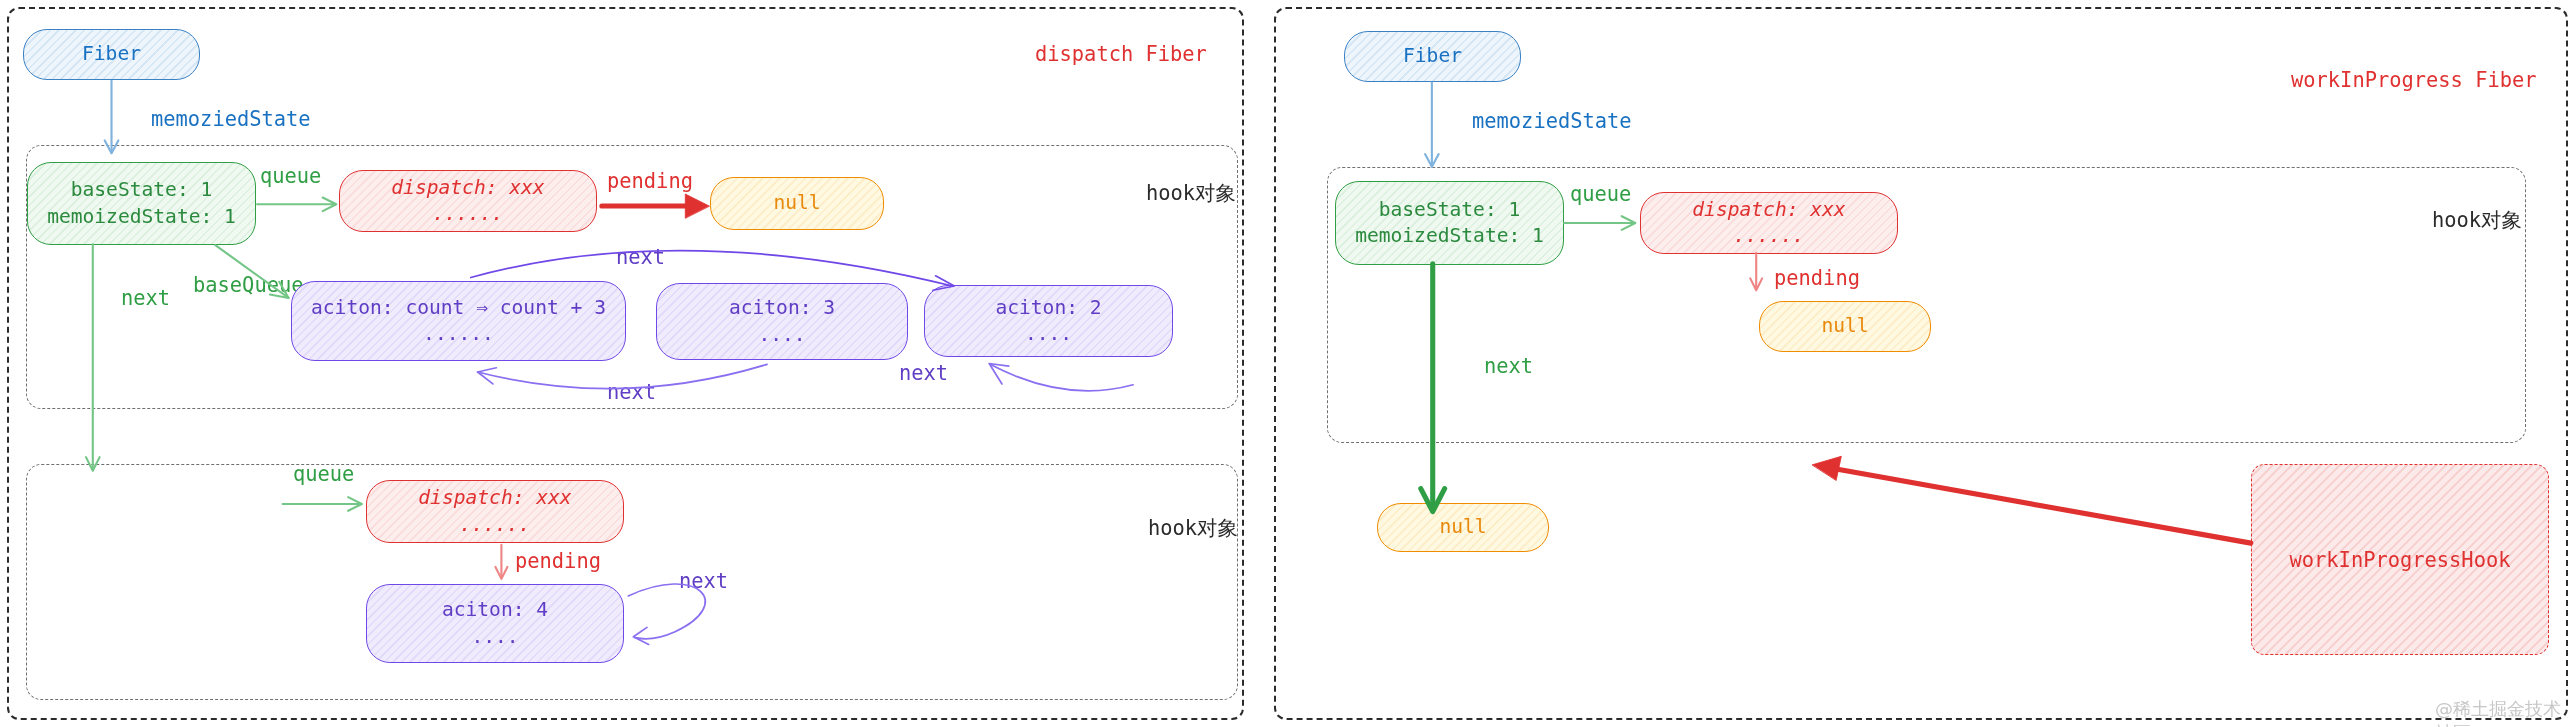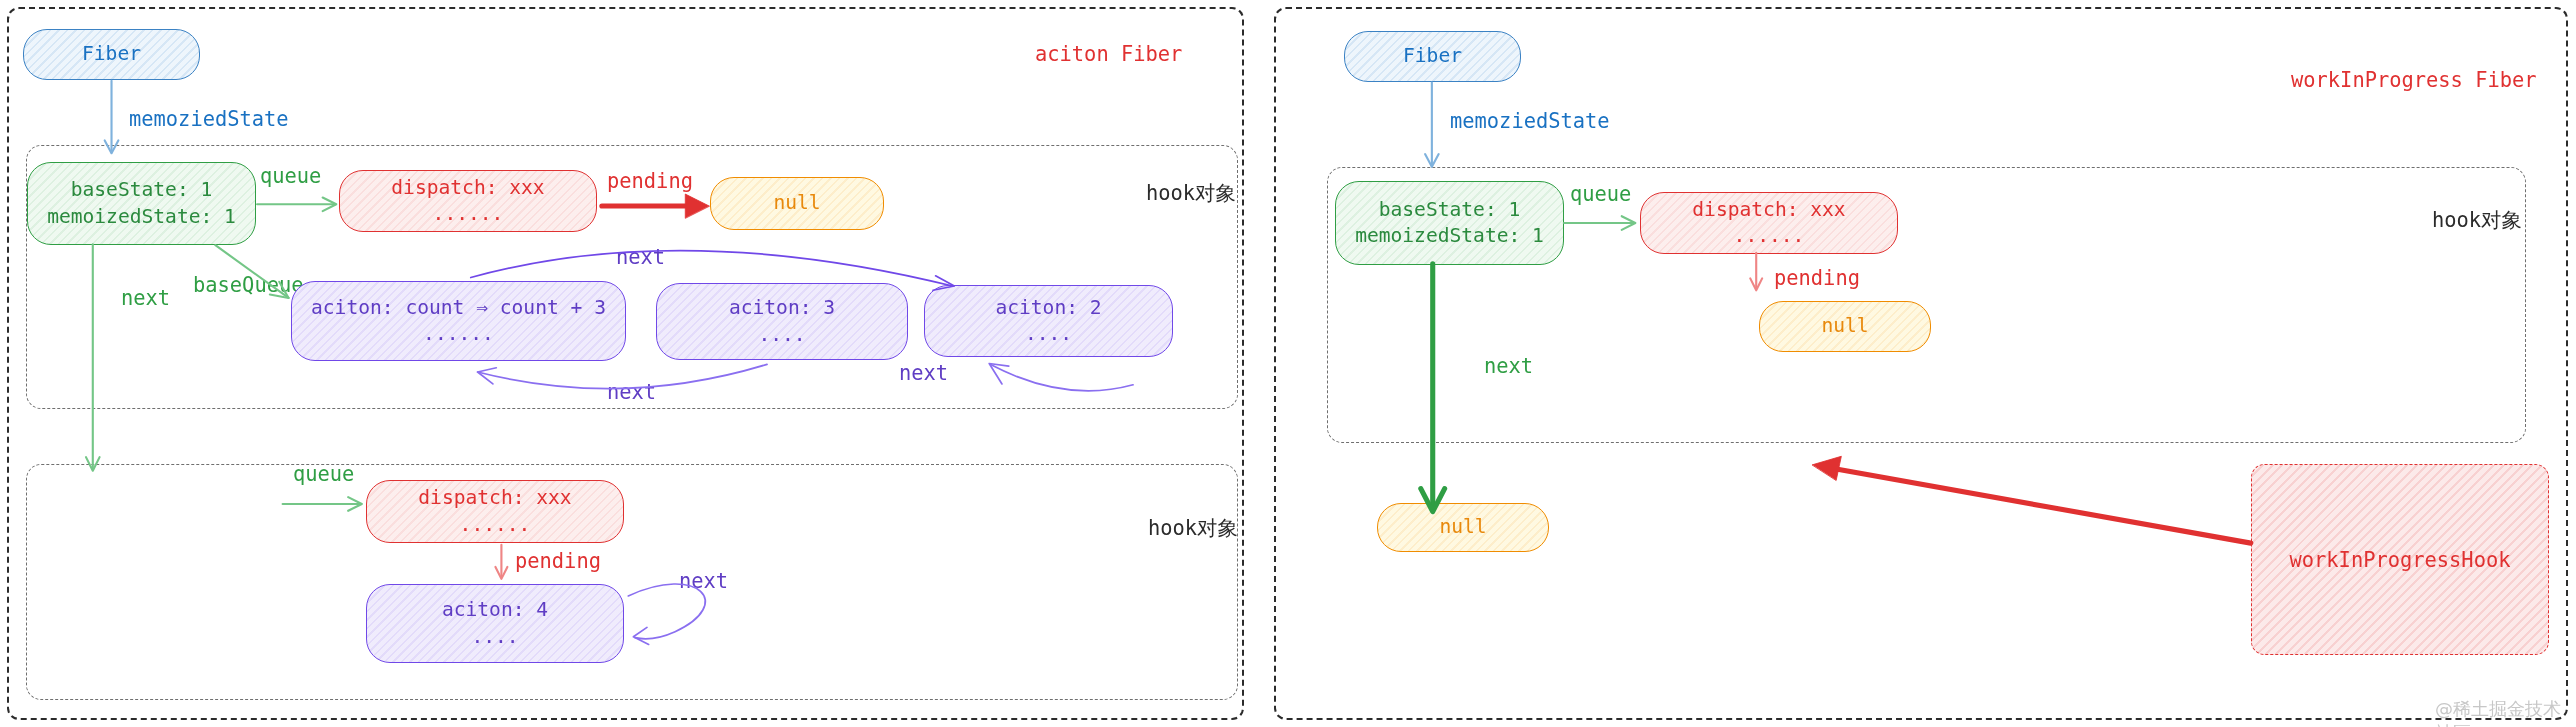--- a/index.html
+++ b/index.html
@@ -10,43 +10,43 @@
   .panel{border:2.6px dashed #2b2b2b;border-radius:12px;background:transparent;}
   .hookbox{border:1.7px dashed #6f6f6f;border-radius:15.3px;}
   
   .ebox{border-radius:24px;display:flex;flex-direction:column;align-items:center;justify-content:center;
         font-size:19.6px;line-height:26.4px;white-space:pre;}
   .blue  {border:1.7px solid #3b82c4;color:#1971c2;
           background:repeating-linear-gradient(135deg,rgba(25,113,194,.13) 0 1.7px,rgba(25,113,194,.02) 1.7px 6px),#f2f8fd;}
   .green {border:1.7px solid #2f9e44;color:#2b8a3e;
           background:repeating-linear-gradient(135deg,rgba(47,158,68,.11) 0 1.7px,rgba(47,158,68,.02) 1.7px 6px),#f3fbf4;}
   .red   {border:1.7px solid #e03131;color:#e03131;
-          background:repeating-linear-gradient(135deg,rgba(224,49,49,.10) 0 1.7px,rgba(224,49,49,.02) 1.7px 6px),#fdf2f1;}
+          background:repeating-linear-gradient(135deg,rgba(224,49,49,.10) 0 1.7px,rgba(224,49,49,.02) 1.7px 6px),#fdf2f1;font-style:italic;}
   .purple{border:1.7px solid #7048e8;color:#5f3dc4;
           background:repeating-linear-gradient(135deg,rgba(112,72,232,.13) 0 1.7px,rgba(112,72,232,.03) 1.7px 6px),#f4f1fd;}
   .yellow{border:1.7px solid #f08c00;color:#e8890c;
           background:repeating-linear-gradient(135deg,rgba(240,140,0,.12) 0 1.7px,rgba(240,140,0,.02) 1.7px 6px),#fffbe6;}
   .wip   {border:1.7px dashed #e03131;border-radius:13.6px;color:#e03131;
           display:flex;align-items:center;justify-content:center;font-size:20.4px;
           background:repeating-linear-gradient(135deg,rgba(224,49,49,.16) 0 2.1px,rgba(224,49,49,.03) 2.1px 6.8px),#fdf0ef;}
   
   .lbl{font-size:20.4px;white-space:pre;}
-  .c-red{color:#e03131;} .c-blue{color:#1971c2;} .c-green{color:#2f9e44;}
+  .c-red{color:#e03131;} .c-blue{color:#1971c2;margin-left:22px;} .c-green{color:#2f9e44;}
   .c-purple{color:#5f3dc4;} .c-dark{color:#2b2b2b;}
   .cjk{font-family:"DejaVu Sans Mono","DejaVu Sans",sans-serif;}
   .watermark{font-size:18px;color:#c7c7c7;font-family:"DejaVu Sans","Liberation Sans",sans-serif;}
   svg{position:absolute;left:0;top:0;pointer-events:none;}
 </style>
 </head>
 <body>
 
 <div id="stage">
 
   <div class="abs panel" style="left:6.8px;top:6.8px;width:1233px;height:709px;"></div>
-  <div class="abs lbl c-red" style="left:1035px;top:42px;">aciton Fiber</div>
+  <div class="abs lbl c-red" style="left:1035px;top:42px;">dispatch Fiber</div>
 
   <div class="abs ebox blue" style="left:23px;top:29px;width:175px;height:49px;">
     <div>Fiber</div>
   </div>
   <div class="abs lbl c-blue" style="left:129px;top:107px;">memoziedState</div>
 
   <div class="abs hookbox" style="left:25.6px;top:145px;width:1210px;height:262px;"></div>
   <div class="abs lbl c-dark cjk" style="left:1146px;top:179px;">hook对象</div>
 
   <div class="abs ebox green" style="left:27px;top:162px;width:227px;height:81px;">

